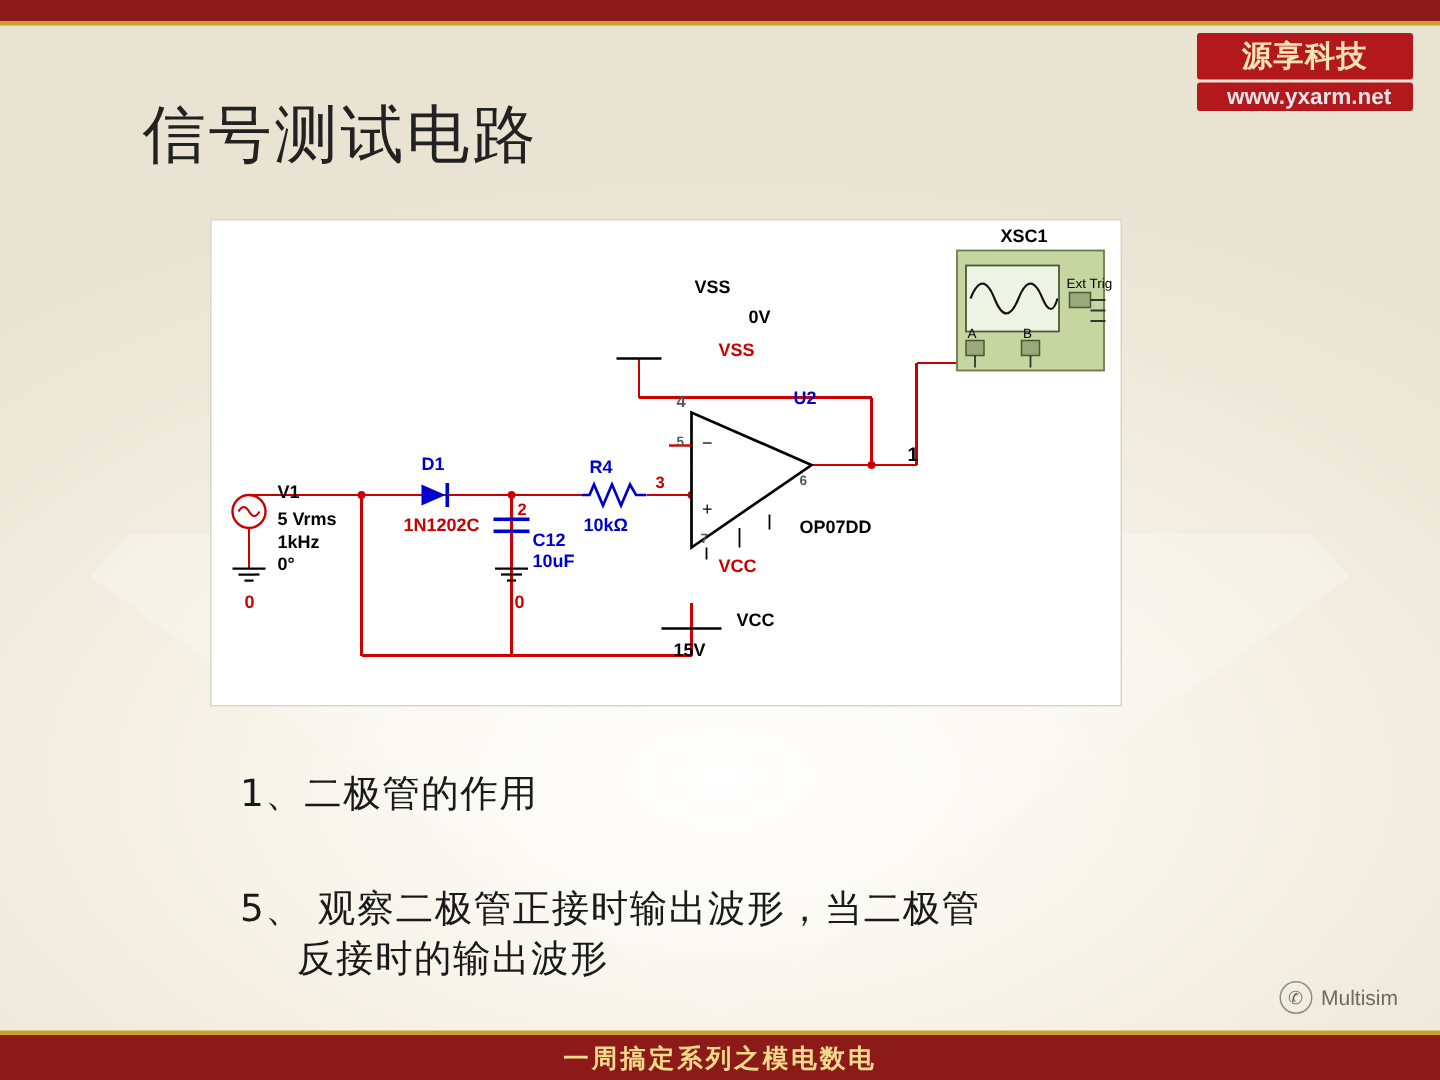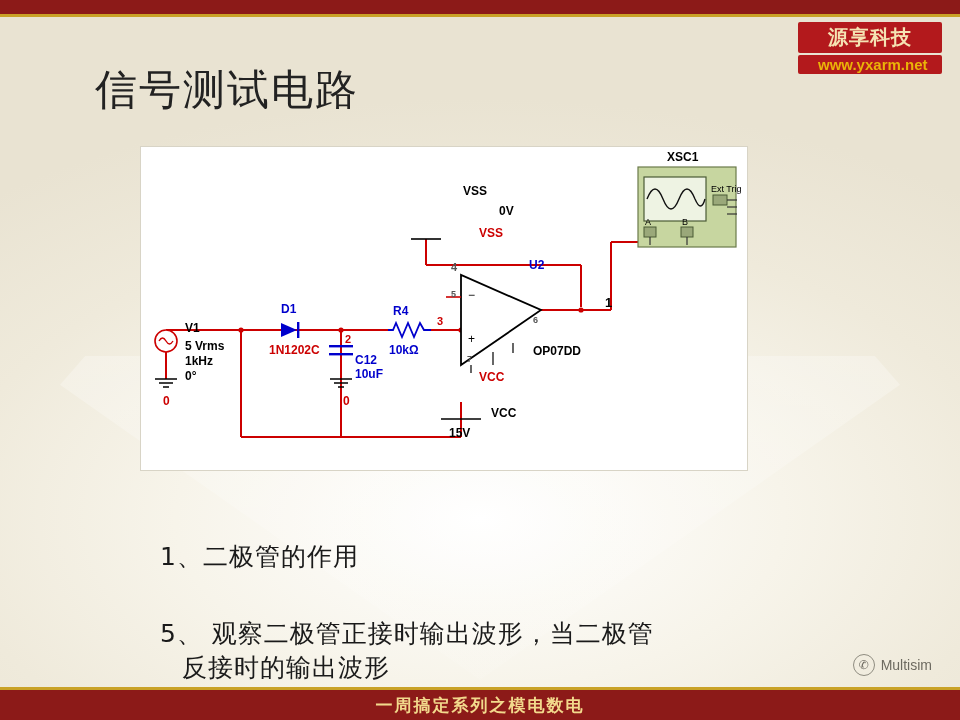--- a/index.html
+++ b/index.html
@@ -27,38 +27,38 @@
     opacity:.55;pointer-events:none;}
   .fan2{position:absolute;left:110px;bottom:60px;width:740px;height:300px;
     border-top:1px solid rgba(180,170,140,.45);
     clip-path:polygon(50% 100%, 0% 10%, 100% 10%);
     opacity:.35;pointer-events:none;}
 
   
   .logo{position:absolute;right:18px;top:22px;width:144px;text-align:center;}
   .logo .brand{background:#b3191c;color:#f5e3b3;font-size:20px;font-weight:bold;
       letter-spacing:1px;padding:2px 6px;border-radius:2px;font-family:"DejaVu Sans",sans-serif;}
-  .logo .url{background:#b3191c;color:#eab308;font-size:15px;font-weight:bold;
+  .logo .url{background:#b3191c;color:#e5e5e5;font-size:15px;font-weight:bold;
       padding:1px 20px;margin-top:2px;border-radius:2px;font-family:"Liberation Sans",sans-serif;}
 
   
   .title{position:absolute;left:95px;top:62px;font-size:42px;color:#222;
       font-family:"DejaVu Sans",sans-serif;letter-spacing:2px;}
 
   
   .panel{position:absolute;left:140px;top:146px;width:606px;height:323px;background:#ffffff;
       border:1px solid #d8d4c6;}
   .panel svg{display:block;}
 
   
   .bullets{position:absolute;left:160px;top:512px;width:700px;color:#1a1a1a;
       font-family:"DejaVu Sans",sans-serif;}
-  .bullet1{font-size:25px;letter-spacing:1px;margin-top:28px;}
+  .bullet1{font-size:25px;letter-spacing:1px;}
   .bullet2{font-size:25px;letter-spacing:1px;margin-top:44px;line-height:1.35;}
-  .bullet2 .ln2{display:block;margin-left:22px;font-family:Liberation Serif, serif;}
+  .bullet2 .ln2{display:block;margin-left:38px;font-family:Liberation Serif, serif;}
 
   
   .footer-text{position:absolute;left:0;bottom:3px;width:100%;text-align:center;
       color:#f2d98c;font-size:17px;font-weight:bold;font-family:"DejaVu Sans",sans-serif;
       letter-spacing:2px;}
   .wechat{position:absolute;right:28px;bottom:44px;display:flex;align-items:center;gap:6px;
       color:#6d6a60;font-size:14px;}
   .wechat .wicon{width:20px;height:20px;border-radius:50%;border:1px solid #8f8c80;
       display:flex;align-items:center;justify-content:center;font-size:12px;color:#6d6a60;}
 

